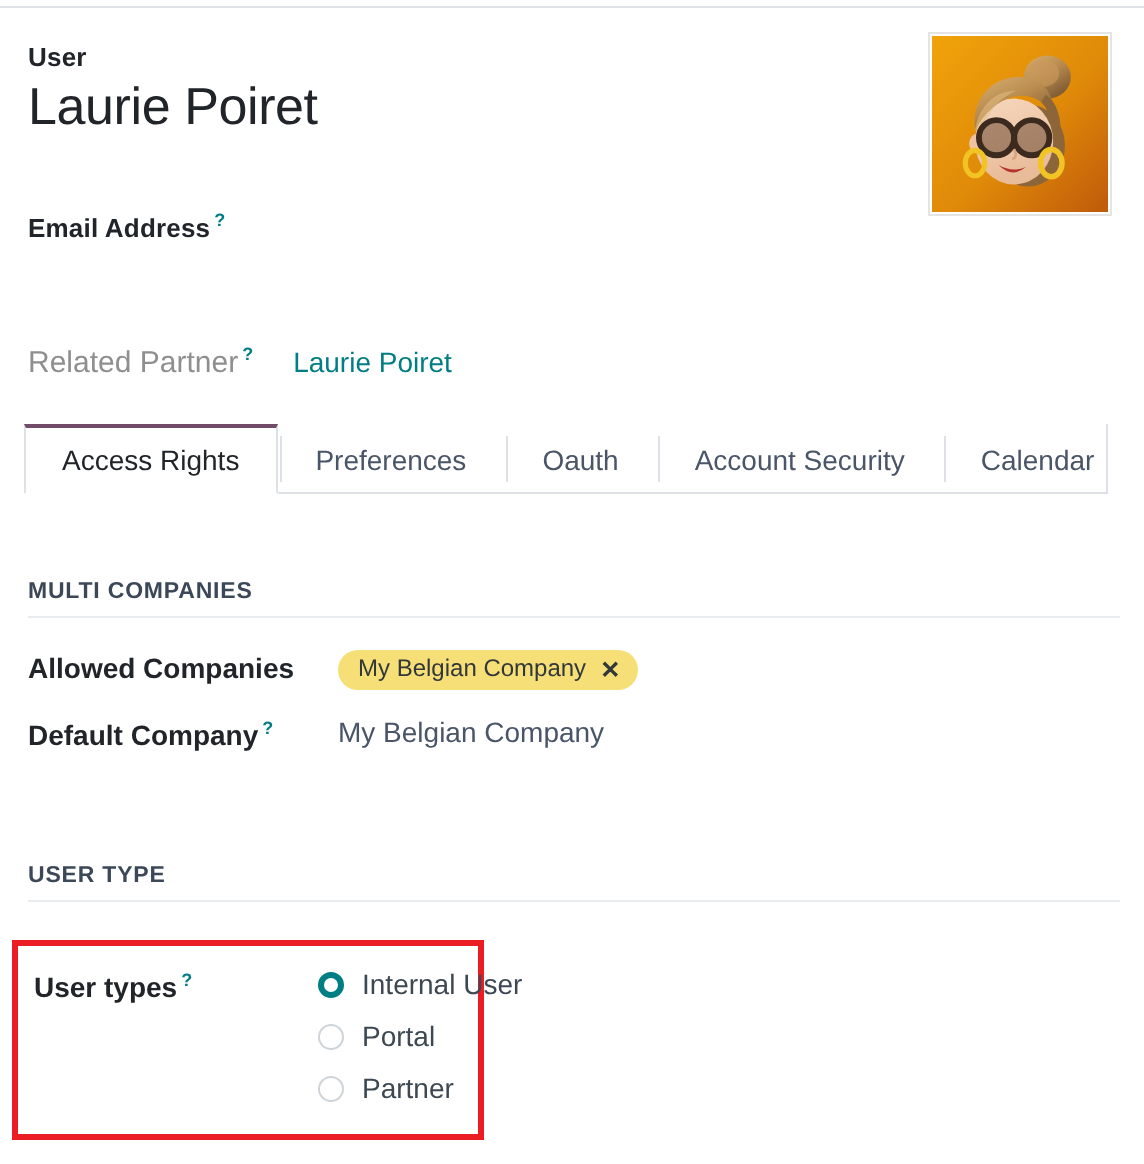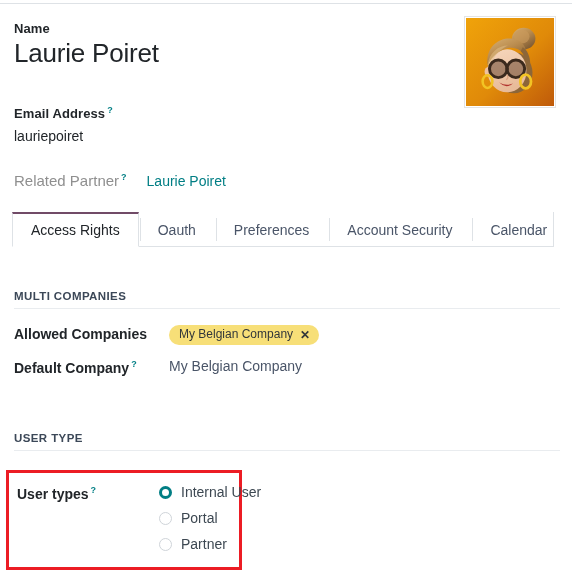--- a/index.html
+++ b/index.html
@@ -267,21 +267,21 @@
   }
 </style>
 </head>
 <body>
 
 <div class="top-rule"></div>
 
 <div class="sheet">
 
   <div class="title-block">
-    <div class="field-label">Name</div>
+    <div class="field-label">User</div>
     <div class="name-value">Laurie Poiret</div>
   </div>
 
   <div class="avatar-wrap">
     <svg class="avatar" viewBox="0 0 90 90">
       <defs>
         <linearGradient id="bgGrad" x1="0" y1="0" x2="1" y2="1">
           <stop offset="0%" stop-color="#f0a30a"></stop>
           <stop offset="55%" stop-color="#e08a09"></stop>
           <stop offset="100%" stop-color="#bf5a0a"></stop>
@@ -326,39 +326,38 @@
 
       <path d="M34 66 q7 7 14 1 q-7 3 -14 -1 Z" fill="#b2332f"></path>
       <path d="M34.5 66.2 q6.5 2 13 0.4 q-6.5 1.6 -13 -0.4 Z" fill="#ffffff"></path>
     </svg>
   </div>
 
   <div class="email-block">
     <div class="field-label">
       <span>Email Address</span><span class="tip">?</span>
     </div>
-    <div class="email-value">lauriepoiret</div>
   </div>
 
   <div class="partner-block">
     <span class="partner-label">
       <span>Related Partner</span><span class="tip">?</span>
     </span>
     <a class="partner-link">Laurie Poiret</a>
   </div>
 
   <div class="tabs">
     <div class="tab active">
       <span>Access Rights</span>
     </div>
     <div class="tab sep">
+      <span>Preferences</span>
+    </div>
+    <div class="tab sep">
       <span>Oauth</span>
-    </div>
-    <div class="tab sep">
-      <span>Preferences</span>
     </div>
     <div class="tab sep">
       <span>Account Security</span>
     </div>
     <div class="tab sep">
       <span>Calendar</span>
     </div>
     <div class="tabs-right-cap"></div>
   </div>
 

